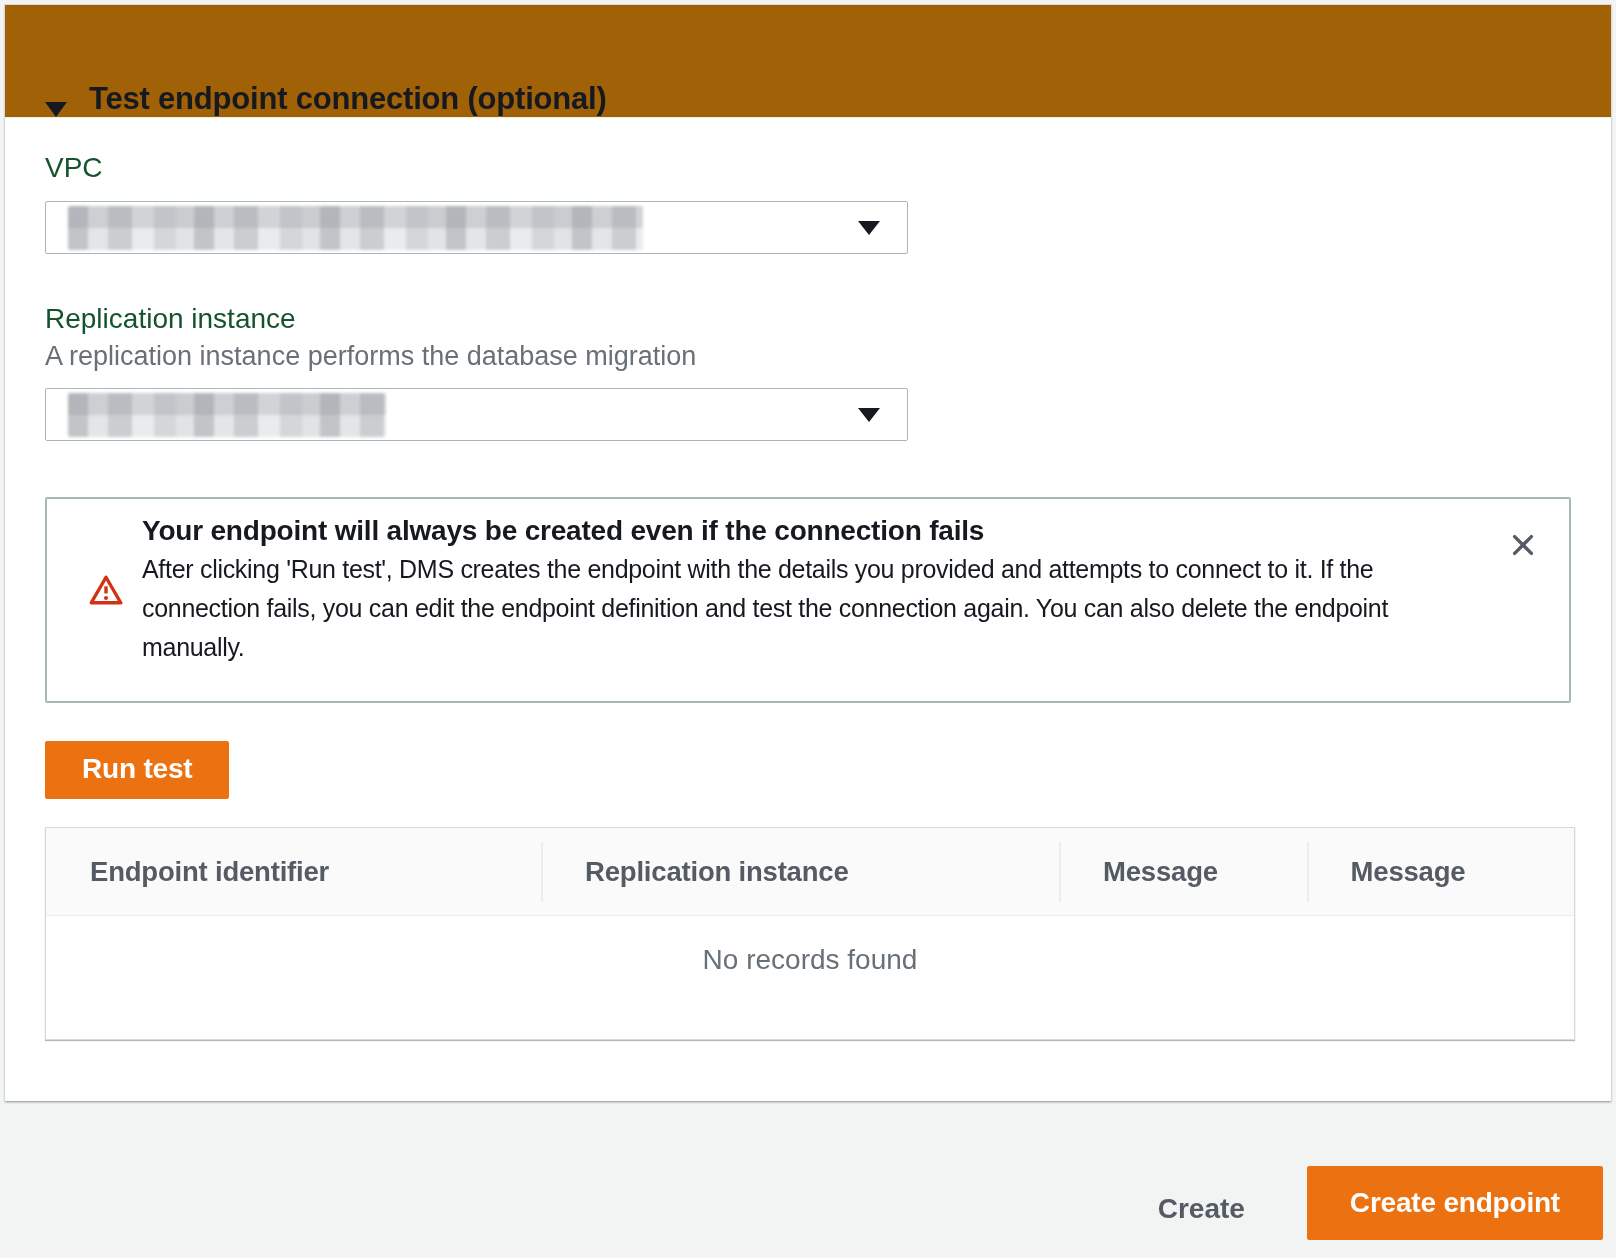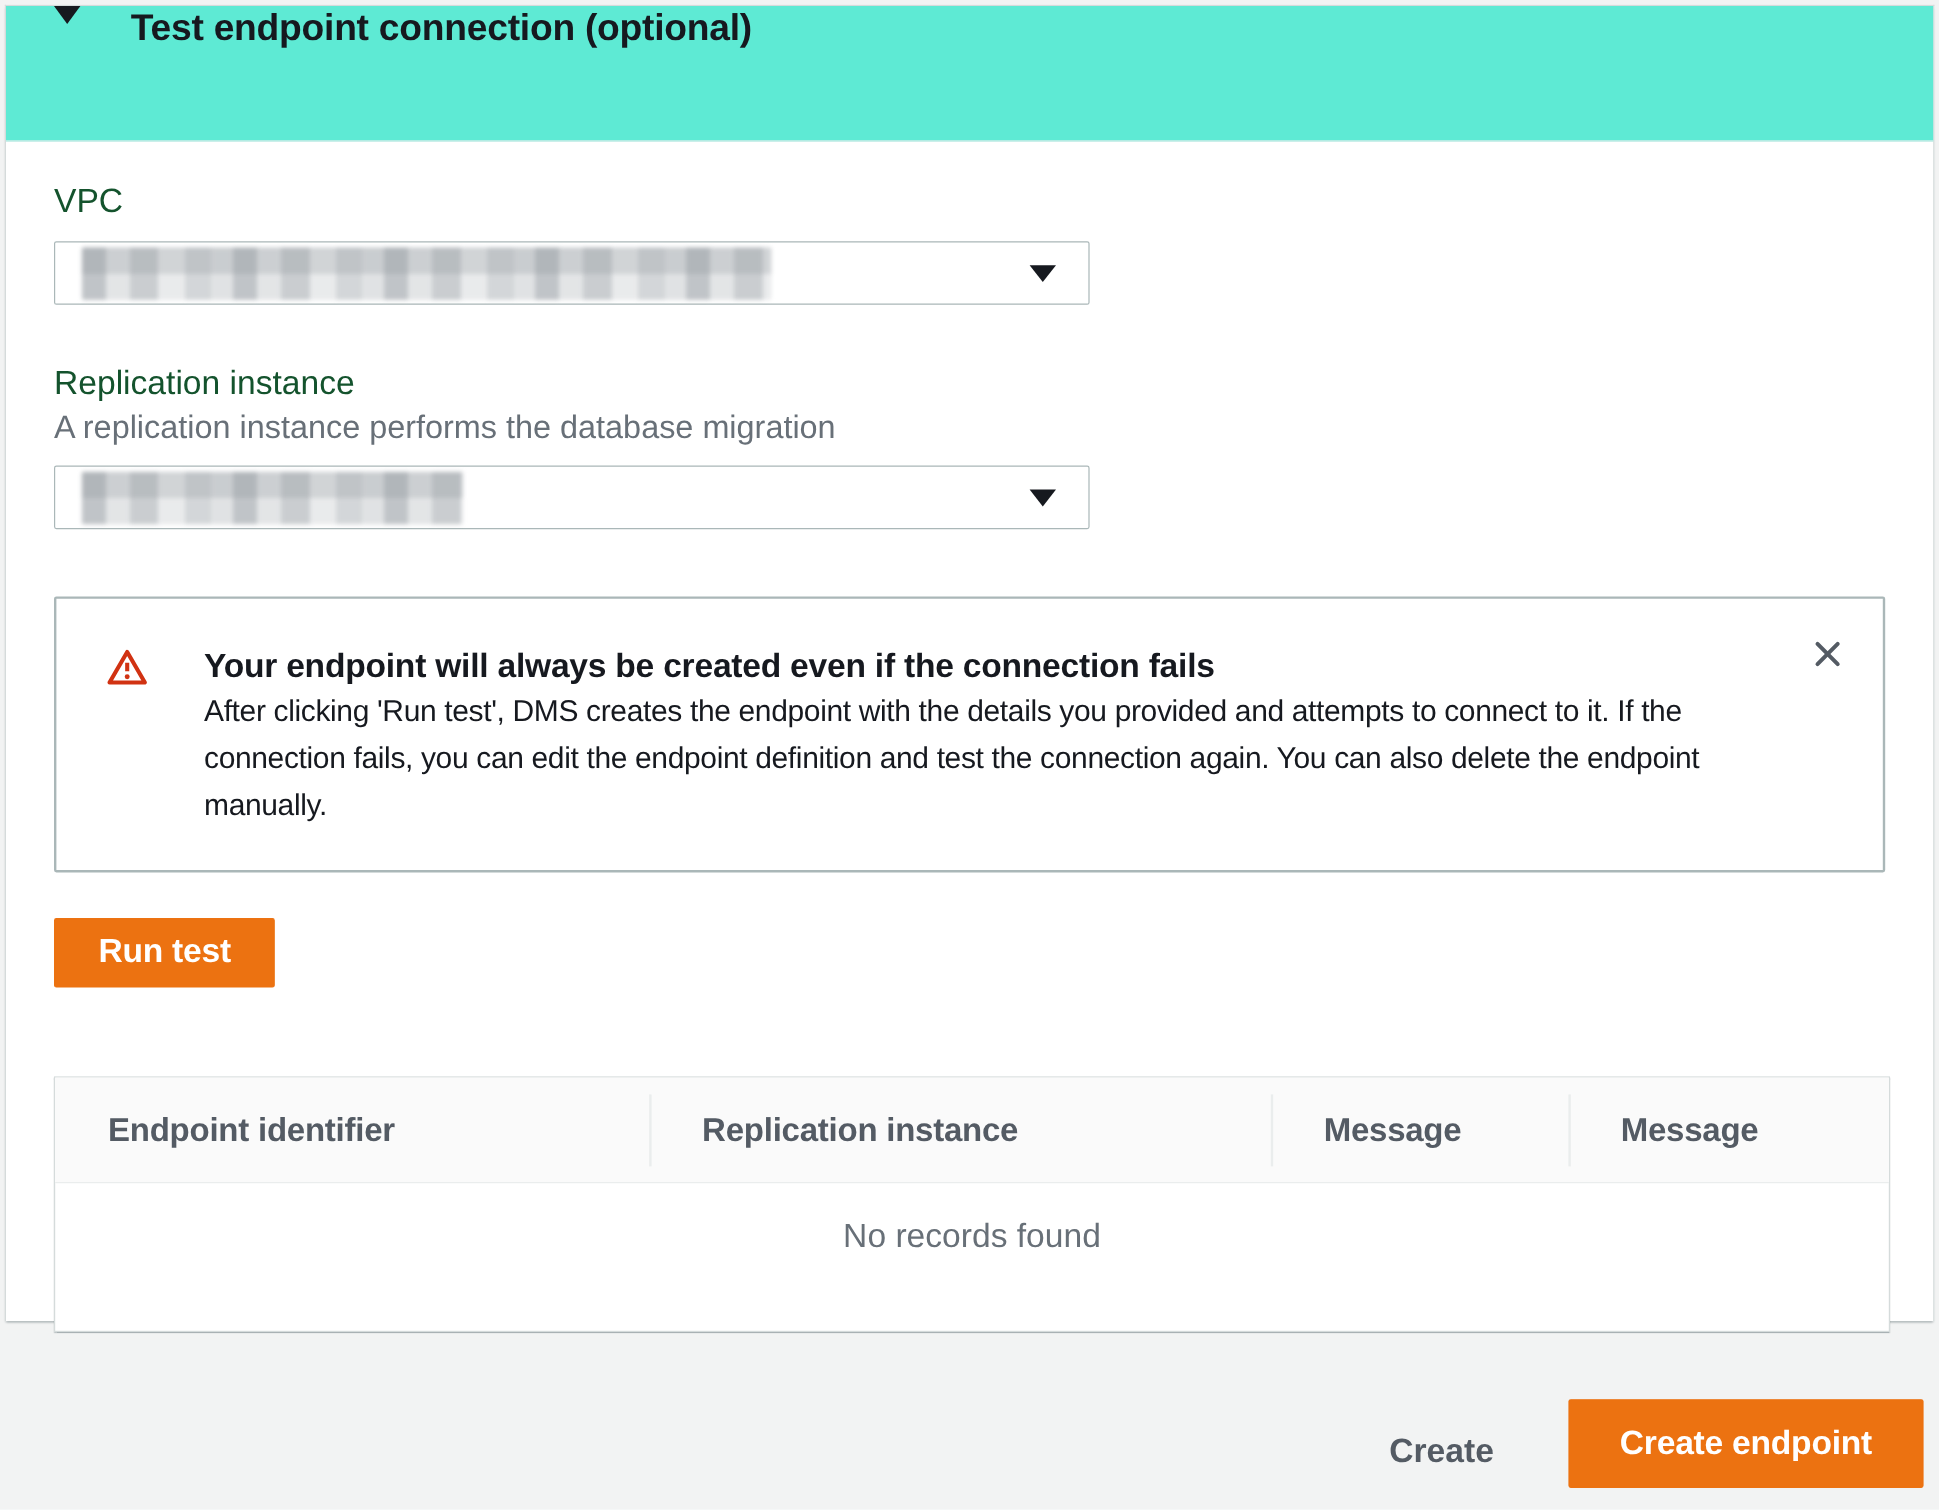--- a/index.html
+++ b/index.html
@@ -22,27 +22,26 @@
     left: 4px; top: 4px;
     width: 1608px;
     height: 1097px;
     background: #ffffff;
     border: 1px solid #d5dbdb;
     border-bottom: 0;
     box-shadow: 0 2px 2px -1px rgba(0,28,36,.45);
   }
   .panel-header {
     height: 113px;
-    background: #5eead4;
+    background: #a16207;
     border-bottom: 1px solid #eaeded;
     display: flex;
-    align-items: flex-start;
+    align-items: flex-end;
     padding: 0 40px;
     cursor: pointer;
-    gap: 20px;
   }
   .caret-down {
     width: 0; height: 0;
     border-left: 11px solid transparent;
     border-right: 11px solid transparent;
     border-top: 15px solid #16191f;
     margin-right: 22px;
     flex: 0 0 auto;
   }
   .panel-title {
@@ -101,24 +100,23 @@
     filter: blur(1.6px);
   }
   .vpc-group { margin-bottom: 47px; }
   .ri-group { margin-bottom: 56px; }
 
   
   .alert {
     position: relative;
     border: 2px solid #aab7b8;
     border-radius: 2px;
-    padding: 36px 28px 34px 42px;
-    display: flex;
-    align-items: flex-start;
-    gap: 28px;
+    padding: 12px 28px 34px 42px;
+    display: flex;
+    align-items: center;
   }
   .alert-icon { flex: 0 0 auto; margin-top: 5px; }
   .alert-text { flex: 1 1 auto; padding: 0 46px 0 19px; }
   .alert-title {
     font-size: 28px;
     font-weight: bold;
     line-height: 39px;
     letter-spacing: -0.2px;
   }
   .alert-body {
@@ -166,21 +164,21 @@
     font-family: "Liberation Sans", sans-serif;
     font-size: 28px;
     font-weight: bold;
     color: #545b64;
     cursor: pointer;
     padding: 0;
   }
 
   
   .results-table {
-    margin-top: 74px;
+    margin-top: 28px;
     width: 1530px;
     border: 1px solid #d5dbdb;
     background: #fff;
     box-shadow: 0 1px 1px 0 rgba(0,28,36,.3);
   }
   .table-header {
     display: flex;
     background: #fafafa;
     border-bottom: 1px solid #eaeded;
     height: 88px;

